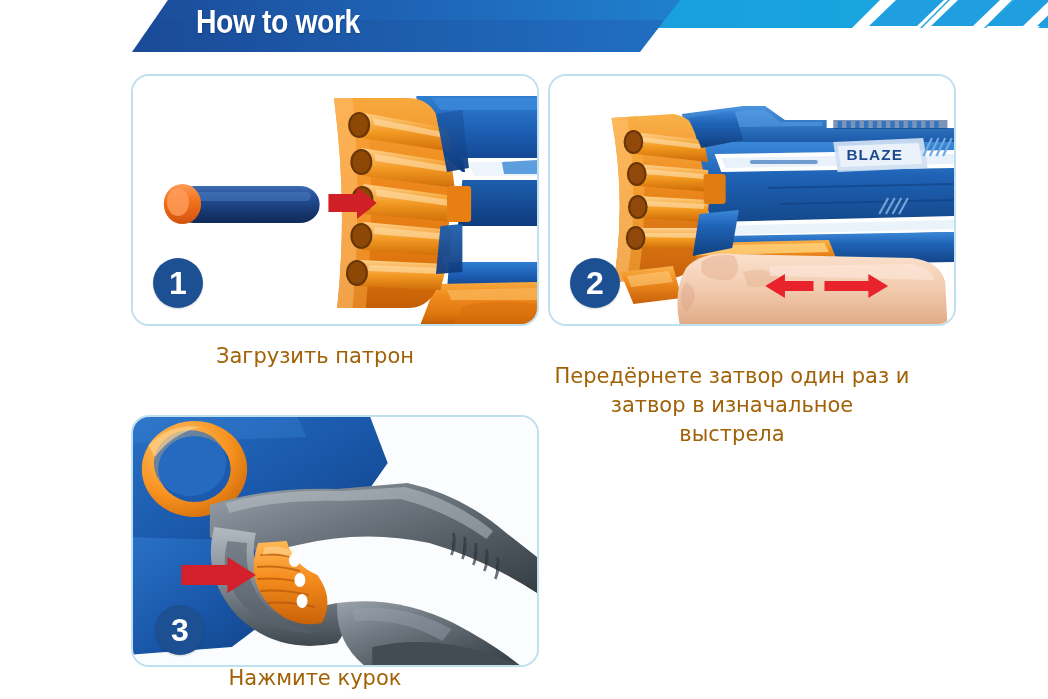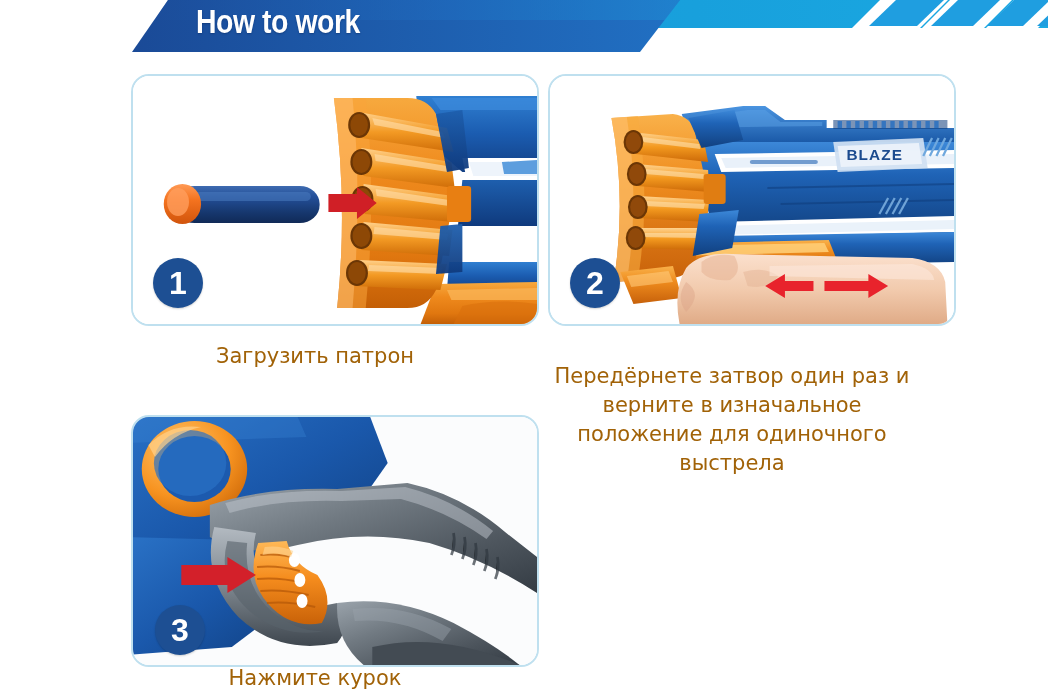--- a/index.html
+++ b/index.html
@@ -499,20 +499,19 @@
   </div>
   <div class="step-badge">3</div>
 </div>
 
 <div class="caption" id="caption-1">
   <span class="caption-line">Загрузить патрон</span>
 </div>
 
 <div class="caption" id="caption-2">
   <span class="caption-line">Передёрнете затвор один раз и</span>
-  <span class="caption-line">верните в изначальное</span>
-  <span class="caption-line">положение для одиночного</span>
+  <span class="caption-line">затвор в изначальное</span>
   <span class="caption-line">выстрела</span>
 </div>
 
 <div class="caption" id="caption-3">
   <span class="caption-line">Нажмите курок</span>
 </div>
 
 </body></html>

